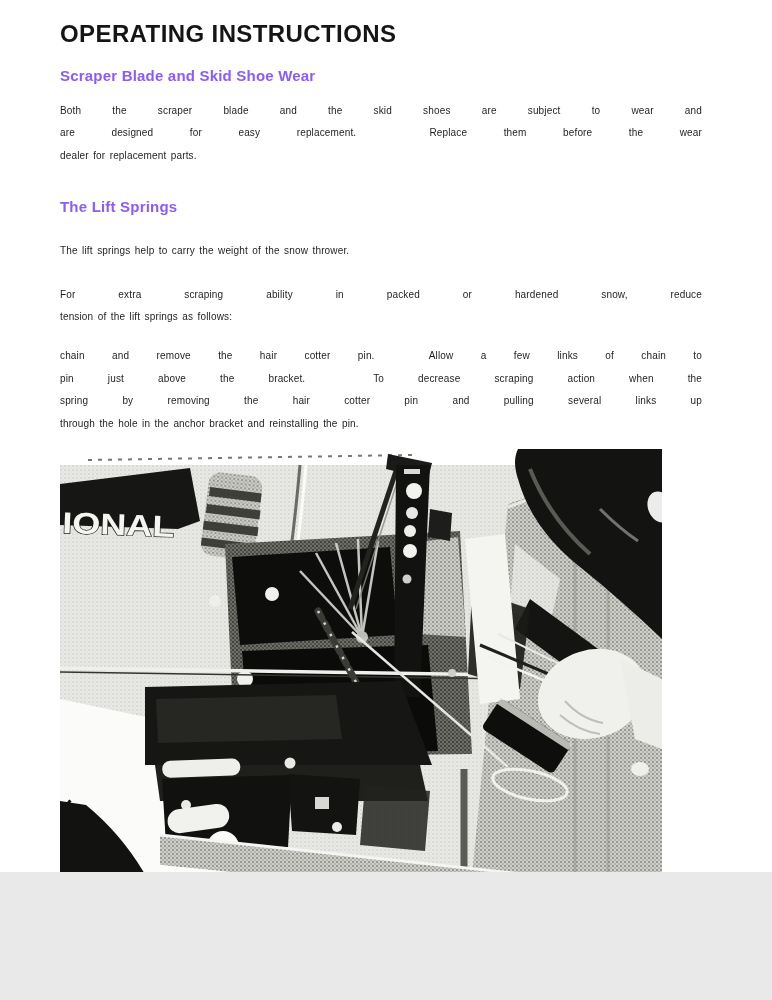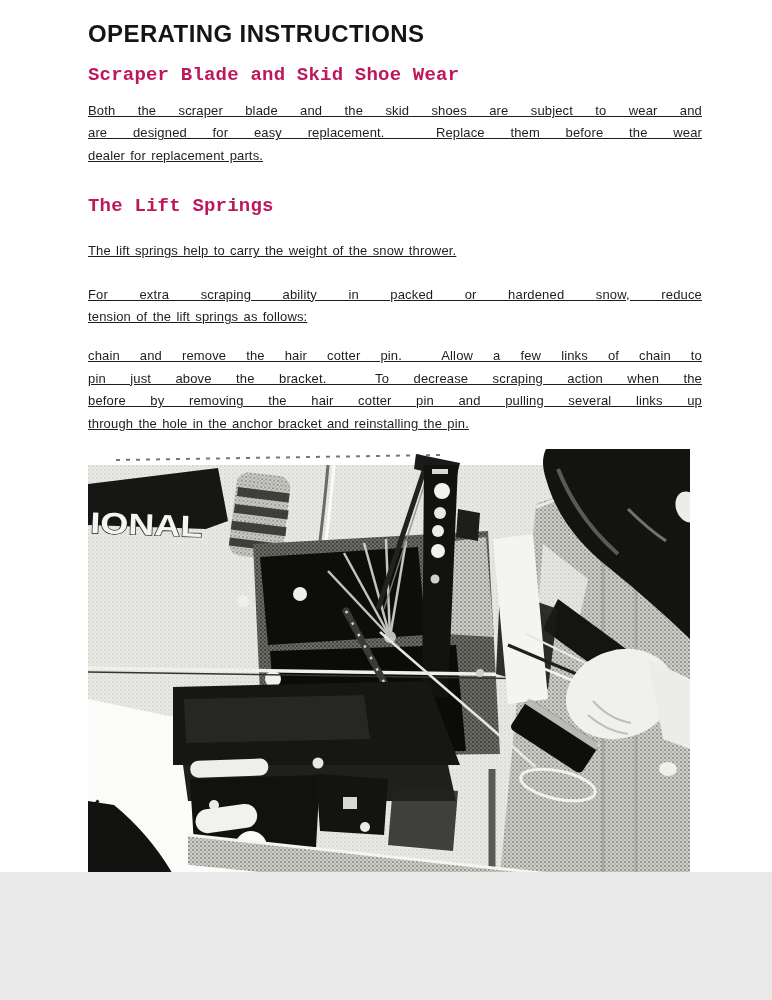--- a/index.html
+++ b/index.html
@@ -2,44 +2,42 @@
 <html><head>
 <meta charset="utf-8">
 <style>
   html,body { margin:0; padding:0; background:#e9e9e9; }
   .page {
     position:relative;
     width:772px; height:872px;
     margin:0 auto;
     background:#ffffff;
     box-sizing:border-box;
-    padding:0 70px 0 88px;
+    padding:0 70px 0 60px;
     overflow:hidden;
     font-family:"Liberation Sans", sans-serif;
     color:#1b1b1b;
   }
   .doc-title {
     margin:0; padding-top:20px;
     font-size:24px; line-height:27px;
     font-weight:bold; letter-spacing:0.4px;
     color:#151515;
   }
   .doc-subhead {
-    margin:0; font-size:19px; line-height:19px;
+    margin:0; font-size:15px; line-height:19px;
     font-weight:bold; letter-spacing:0.2px;
-    color:#be185d;
-    font-family:Liberation Mono, monospace;
+    color:#8b5cf6;
   }
   .sh-1 { margin-top:19px; }
   .sh-2 { margin-top:30px; }
   .doc-para {
-    margin:0; font-size:13px; line-height:22.4px;
+    margin:0; font-size:10px; line-height:22.4px;
     letter-spacing:0.15px; word-spacing:1.5px;
     color:#1e1e1e;
-    text-decoration:underline;
   }
   .p-1 { margin-top:15px; }
   .p-2 { margin-top:24px; }
   .p-3 { margin-top:21px; }
   .p-4 { margin-top:17px; }
   .tline {
     text-align:justify; text-align-last:justify;
     white-space:pre-wrap;
   }
   .tline-last { text-align-last:left; }
@@ -71,21 +69,21 @@
     </div>
 
   <div class="doc-para p-3">
       <div class="tline">For extra scraping ability in packed or hardened snow, reduce</div>
       <div class="tline tline-last">tension of the lift springs as follows:</div>
     </div>
 
   <div class="doc-para p-4">
       <div class="tline">chain and remove the hair cotter pin.  Allow a few links of chain to</div>
       <div class="tline">pin just above the bracket.  To decrease scraping action when the</div>
-      <div class="tline">before by removing the hair cotter pin and pulling several links up</div>
+      <div class="tline">spring by removing the hair cotter pin and pulling several links up</div>
       <div class="tline tline-last">through the hole in the anchor bracket and reinstalling the pin.</div>
     </div>
 
   <figure class="photo-fig">
     <svg width="602" height="468" viewBox="0 0 602 468" role="img" aria-label="Black-and-white halftone photograph of the lift spring, toggle chain and anchor bracket area between the tractor and the snow thrower">
       <defs>
         <pattern id="htL" width="4" height="4" patternUnits="userSpaceOnUse">
           <rect width="4" height="4" fill="#e9e9e6"></rect>
           <circle cx="1" cy="1" r="0.65" fill="#bdbdb8"></circle>
           <circle cx="3" cy="3" r="0.55" fill="#cdcdc8"></circle>

